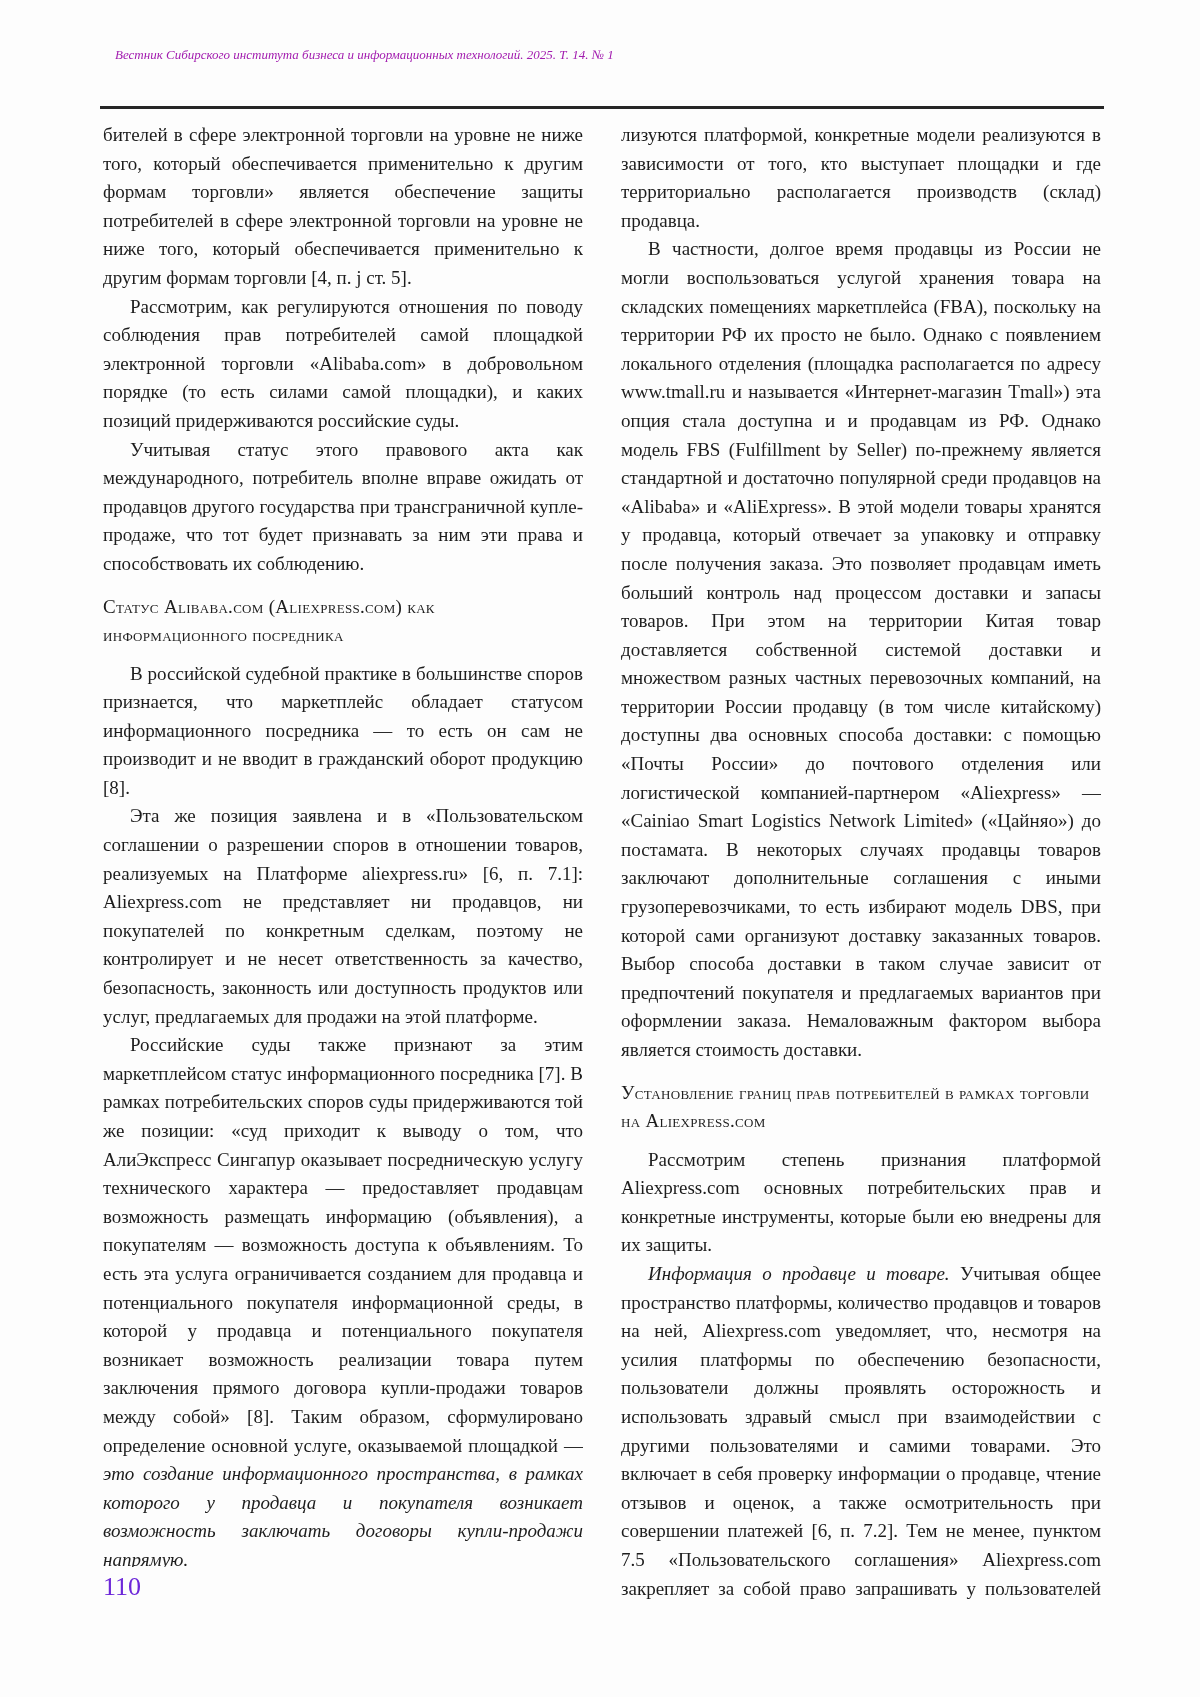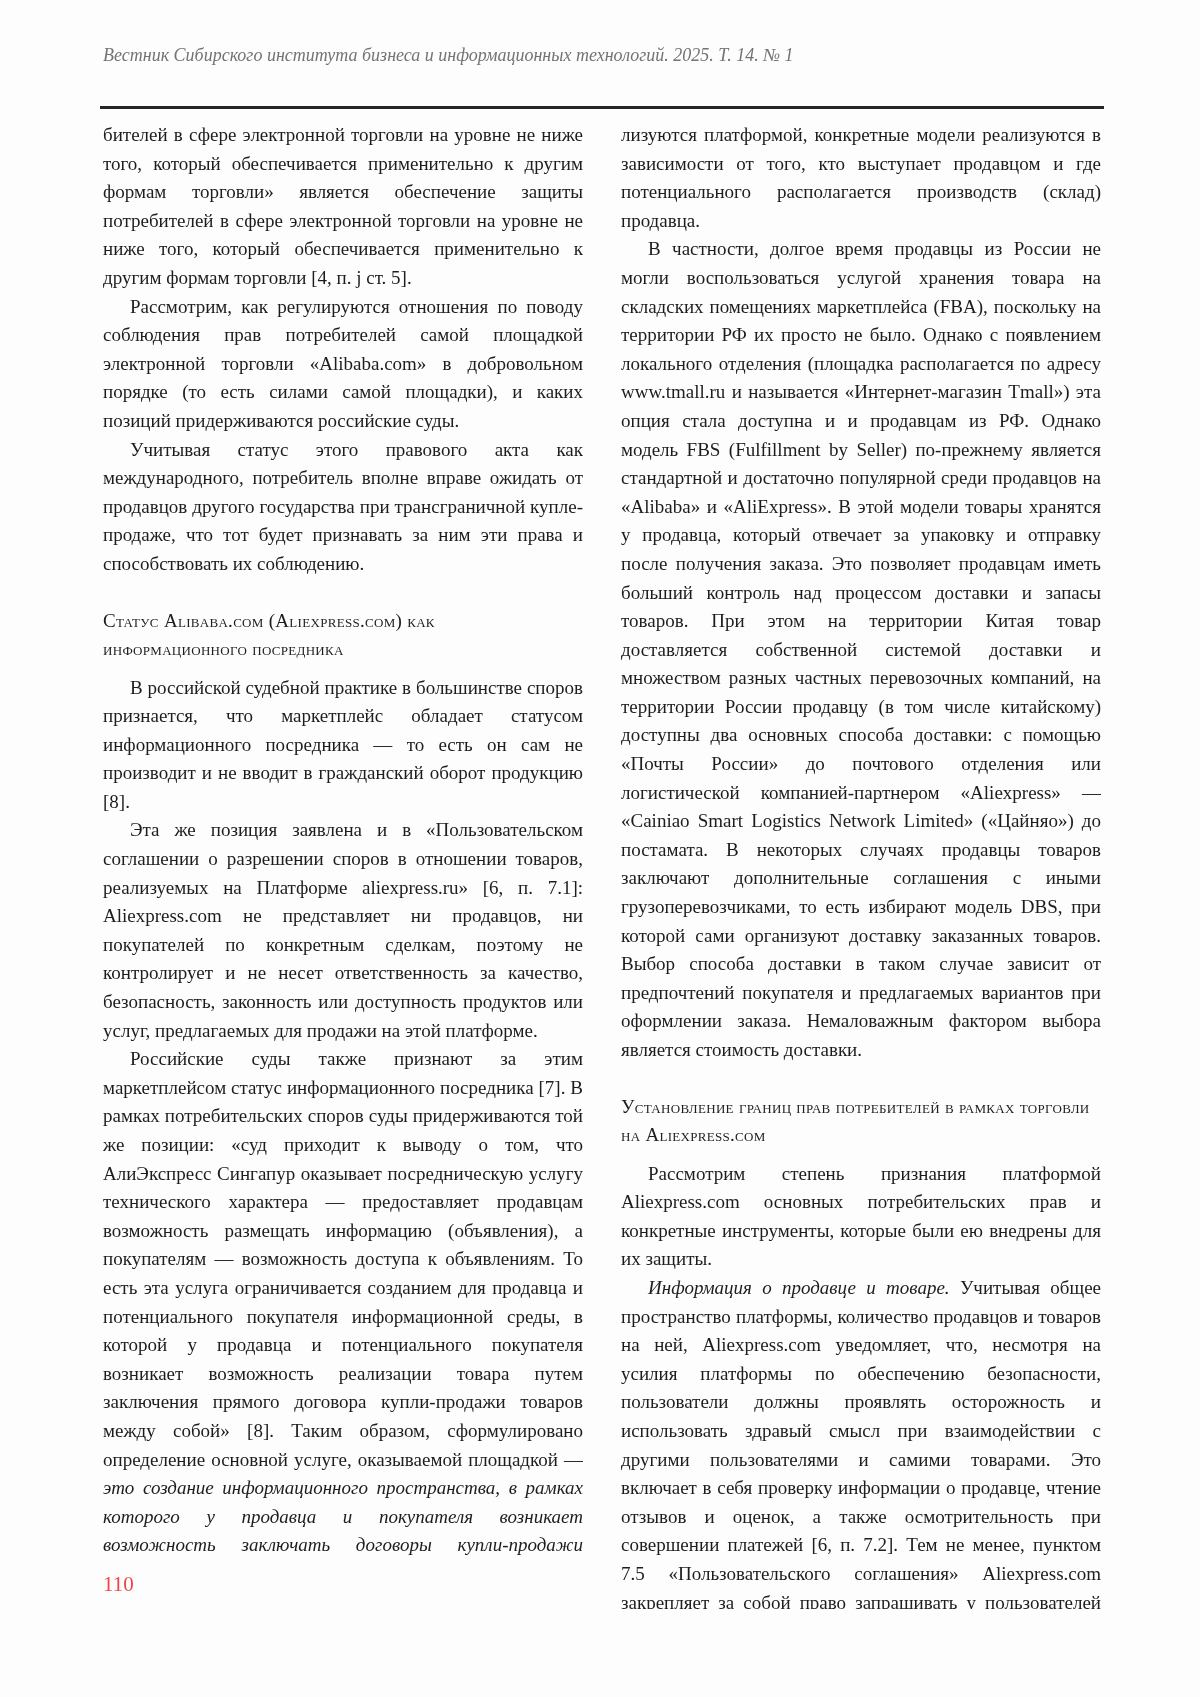--- a/index.html
+++ b/index.html
@@ -9,27 +9,27 @@
     height: 1697px;
     margin: 0 auto;
     background: #fdfdfd;
     font-family: "Liberation Serif", "DejaVu Serif", serif;
     color: #1d1d1d;
     box-sizing: border-box;
     overflow: hidden;
   }
   .running-head {
     position: absolute;
-    left: 103px;
+    left: 115px;
     top: 44px;
     width: 1000px;
     font-style: italic;
-    font-size: 18px;
+    font-size: 13px;
     line-height: 22px;
-    color: #737373;
+    color: #a21caf;
   }
   .head-rule {
     position: absolute;
     left: 100px;
     top: 106px;
     width: 1004px;
     height: 3px;
     background: #262626;
   }
   .columns {
@@ -51,31 +51,31 @@
   .col-left  { height: 1446px; overflow: hidden; }
   .col-right { height: 1488px; overflow: hidden; }
   .para { margin: 0; text-indent: 27px; }
   .para.no-indent { text-indent: 0; }
   .para em { }
   .section-heading {
     font-size: 19px;
     font-weight: normal;
     font-variant: small-caps;
     letter-spacing: 0.3px;
-    margin: 28px 0 11px 0;
+    margin: 14px 0 11px 0;
     line-height: 28px;
     text-align: left;
     text-indent: 0;
   }
   .page-number {
     position: absolute;
     left: 103px;
     top: 1572px;
-    font-size: 21px;
-    color: #ef4444;
+    font-size: 26px;
+    color: #6d28d9;
   }
 </style>
 </head>
 <body>
 
 <div class="page">
 
   <div class="running-head">
     <span>Вестник Сибирского института бизнеса и информационных технологий. 2025. Т. 14. № 1</span>
   </div>
@@ -89,21 +89,21 @@
       <p class="para">Рассмотрим, как регулируются отношения по поводу соблюдения прав потребителей самой площадкой электронной торговли «Alibaba.com» в добровольном порядке (то есть силами самой площадки), и каких позиций придерживаются российские суды.</p>
       <p class="para">Учитывая статус этого правового акта как международного, потребитель вполне вправе ожидать от продавцов другого государства при трансграничной купле-продаже, что тот будет признавать за ним эти права и способствовать их соблюдению.</p>
       <h2 class="section-heading">Статус Alibaba.com (Aliexpress.com) как информационного посредника</h2>
       <p class="para">В российской судебной практике в большинстве споров признается, что маркетплейс обладает статусом информационного посредника — то есть он сам не производит и не вводит в гражданский оборот продукцию [8].</p>
       <p class="para">Эта же позиция заявлена и в «Пользовательском соглашении о разрешении споров в отношении товаров, реализуемых на Платформе aliexpress.ru» [6, п. 7.1]: Aliexpress.com не представляет ни продавцов, ни покупателей по конкретным сделкам, поэтому не контролирует и не несет ответственность за качество, безопасность, законность или доступность продуктов или услуг, предлагаемых для продажи на этой платформе.</p>
       <p class="para"><span>Российские суды также признают за этим маркетплейсом статус информационного посредника [7]. В рамках потребительских споров суды придерживаются той же позиции: «суд приходит к выводу о том, что АлиЭкспресс Сингапур оказывает посредническую услугу технического характера — предоставляет продавцам возможность размещать информацию (объявления), а покупателям — возможность доступа к объявлениям. То есть эта услуга ограничивается созданием для продавца и потенциального покупателя информационной среды, в которой у продавца и потенциального покупателя возникает возможность реализации товара путем заключения прямого договора купли-продажи товаров между собой» [8]. Таким образом, сформулировано определение основной услуге, оказываемой площадкой — </span><em>это создание информационного пространства, в рамках которого у продавца и покупателя возникает возможность заключать договоры купли-продажи напрямую.</em></p>
 
     </div>
 
     <div class="col col-right">
-      <p class="para no-indent">лизуются платформой, конкретные модели реализуются в зависимости от того, кто выступает продавцом и где потенциального располагается производств (склад) продавца.</p>
+      <p class="para no-indent">лизуются платформой, конкретные модели реализуются в зависимости от того, кто выступает площадки и где территориально располагается производств (склад) продавца.</p>
       <p class="para">В частности, долгое время продавцы из России не могли воспользоваться услугой хранения товара на складских помещениях маркетплейса (FBA), поскольку на территории РФ их просто не было. Однако с появлением локального отделения (площадка располагается по адресу www.tmall.ru и называется «Интернет-магазин Tmall») эта опция стала доступна и и продавцам из РФ. Однако модель FBS (Fulfillment by Seller) по-прежнему является стандартной и достаточно популярной среди продавцов на «Alibaba» и «AliExpress». В этой модели товары хранятся у продавца, который отвечает за упаковку и отправку после получения заказа. Это позволяет продавцам иметь больший контроль над процессом доставки и запасы товаров. При этом на территории Китая товар доставляется собственной системой доставки и множеством разных частных перевозочных компаний, на территории России продавцу (в том числе китайскому) доступны два основных способа доставки: с помощью «Почты России» до почтового отделения или логистической компанией-партнером «Aliexpress» — «Cainiao Smart Logistics Network Limited» («Цайняо») до постамата. В некоторых случаях продавцы товаров заключают дополнительные соглашения с иными грузоперевозчиками, то есть избирают модель DBS, при которой сами организуют доставку заказанных товаров. Выбор способа доставки в таком случае зависит от предпочтений покупателя и предлагаемых вариантов при оформлении заказа. Немаловажным фактором выбора является стоимость доставки.</p>
       <h2 class="section-heading">Установление границ прав потребителей в рамках торговли на Aliexpress.com</h2>
       <p class="para">Рассмотрим степень признания платформой Aliexpress.com основных потребительских прав и конкретные инструменты, которые были ею внедрены для их защиты.</p>
       <p class="para"><em>Информация о продавце и товаре.</em><span> Учитывая общее пространство платформы, количество продавцов и товаров на ней, Aliexpress.com уведомляет, что, несмотря на усилия платформы по обеспечению безопасности, пользователи должны проявлять осторожность и использовать здравый смысл при взаимодействии с другими пользователями и самими товарами. Это включает в себя проверку информации о продавце, чтение отзывов и оценок, а также осмотрительность при совершении платежей [6, п. 7.2]. Тем не менее, пунктом 7.5 «Пользовательского соглашения» Aliexpress.com закрепляет за собой право запрашивать у пользователей необходимую юридическую информацию о продавце и конкретных товарах, а при непредоставлении — блокировать профиль и карточки товаров.</span></p>
 
     </div>
 
   </div>
 
   <div class="page-number">110</div>

